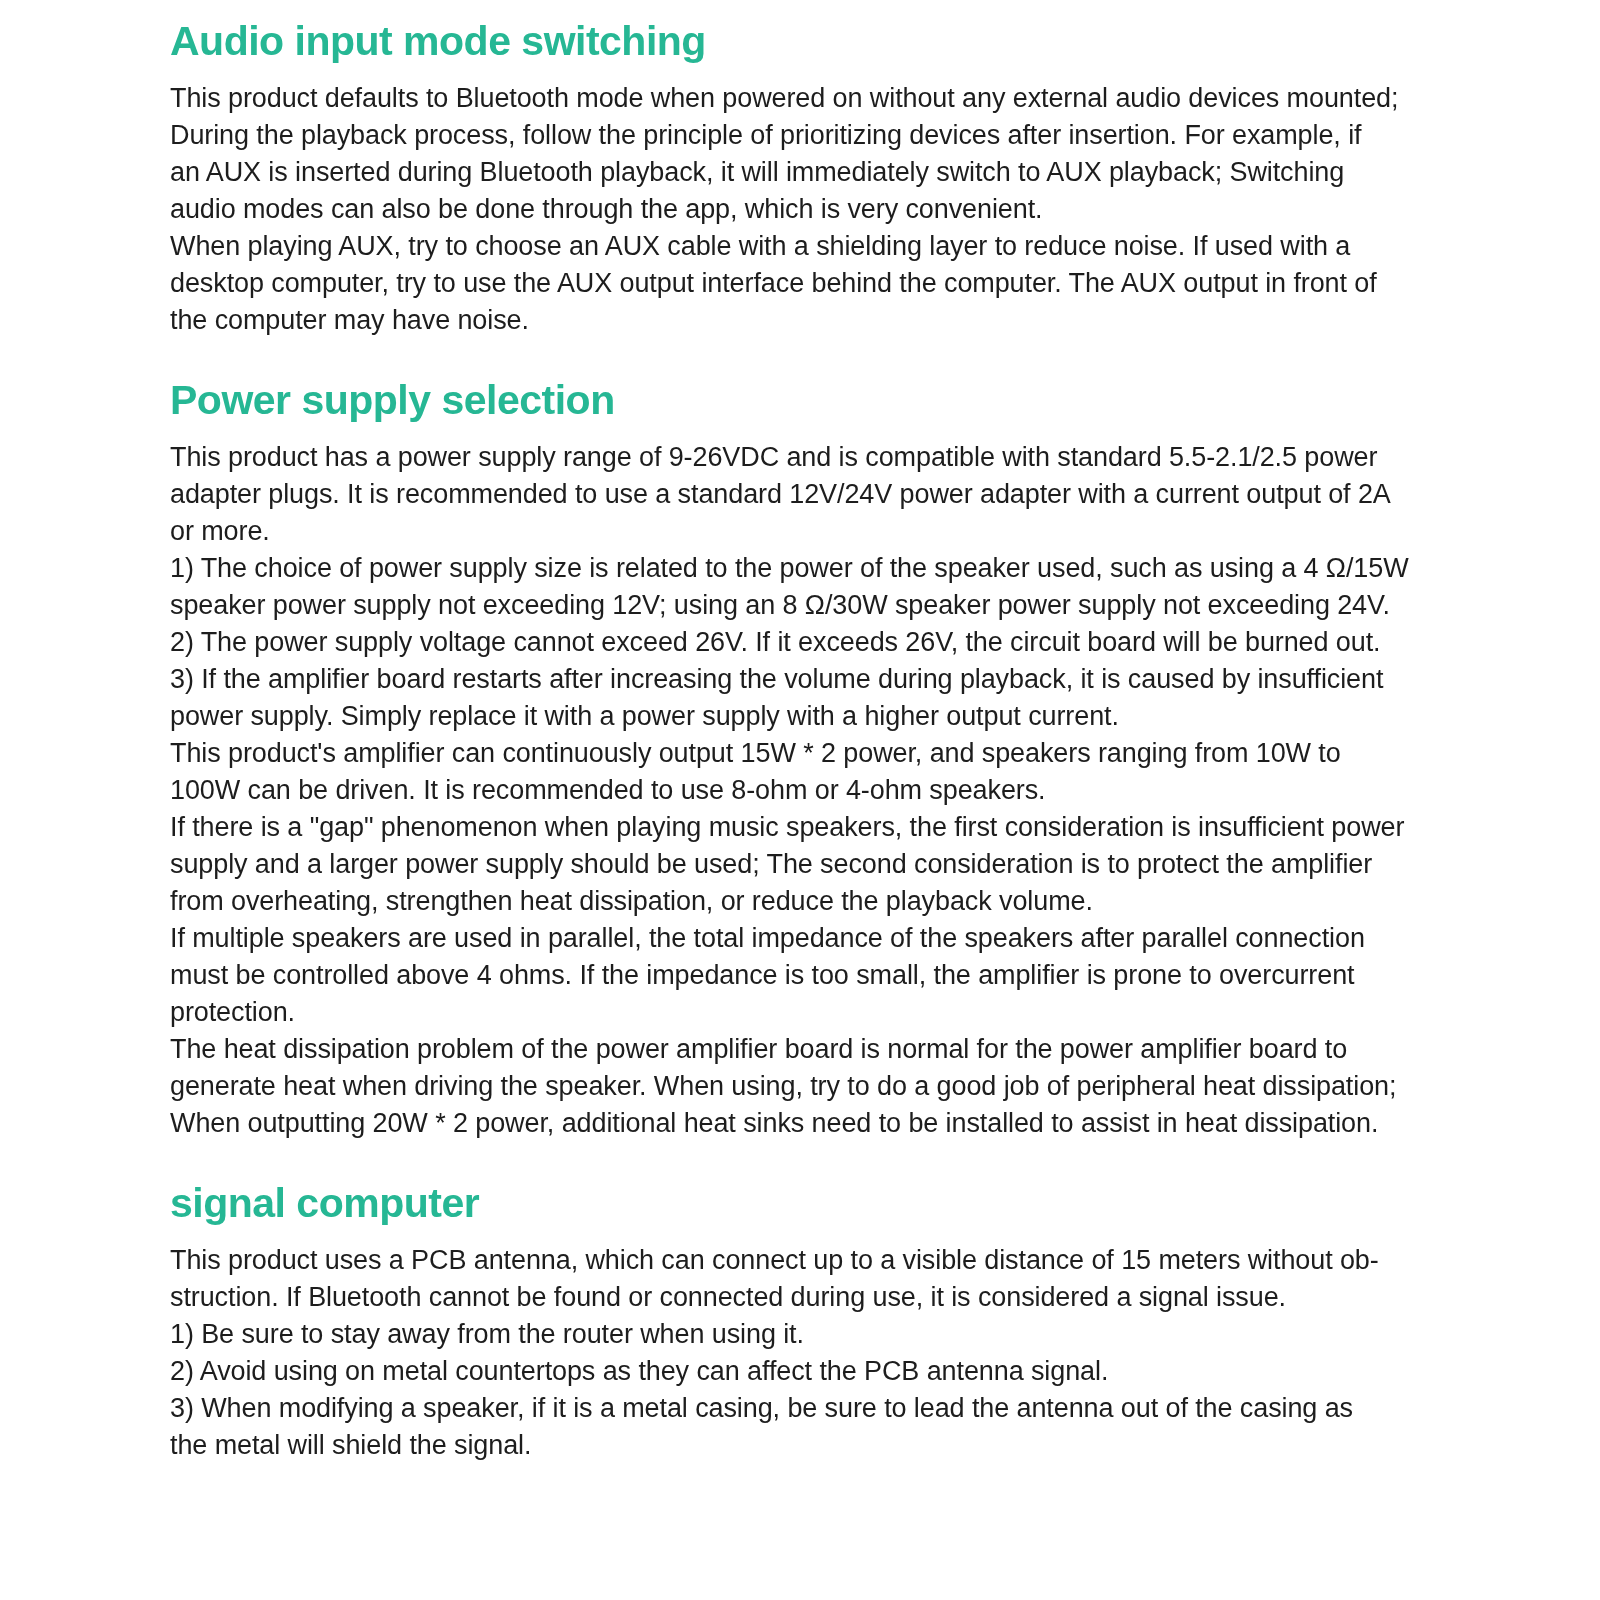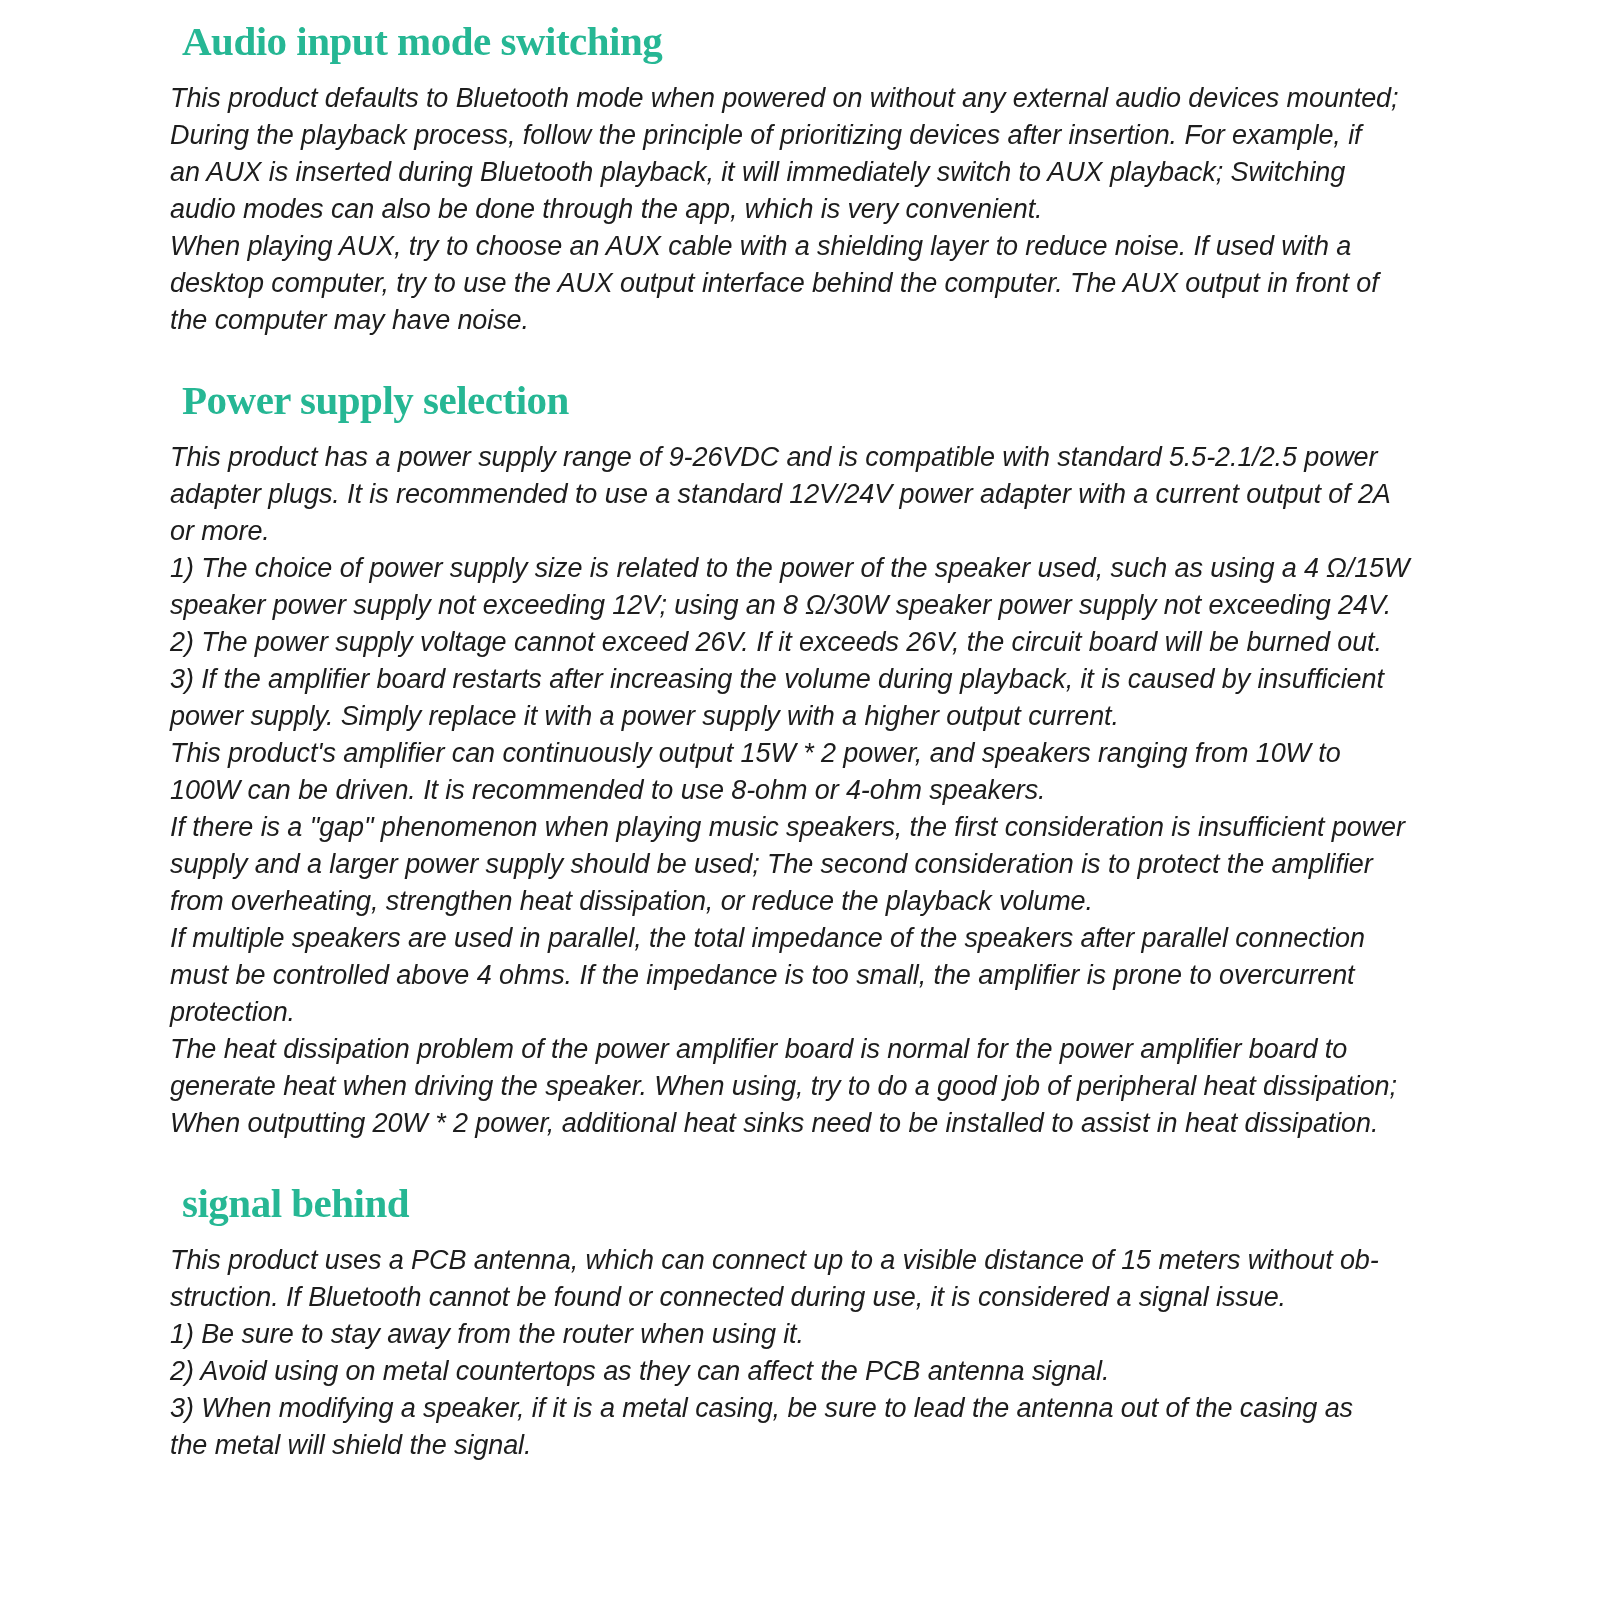--- a/index.html
+++ b/index.html
@@ -12,39 +12,37 @@
     height: 1600px;
     overflow: hidden;
     font-family: "Liberation Sans", sans-serif;
   }
   .content {
     box-sizing: border-box;
     padding: 18px 30px 0 170px;
     width: 1600px;
   }
   .section h1 {
-    margin: 38px 0 15px 12px;
+    margin: 38px 0 15px 0;
     font-size: 41px;
     line-height: 47px;
     font-weight: 700;
     letter-spacing: -0.5px;
     color: #26b794;
-    font-family: Liberation Serif, serif;
   }
   .section:first-of-type h1 {
     margin-top: 0;
   }
   .section .body-text {
     font-size: 27px;
     line-height: 37px;
     color: #1d1d1d;
     letter-spacing: -0.1px;
     white-space: pre-line;
     max-width: 1400px;
-    font-style: italic;
   }
 </style>
 </head>
 <body>
 
 <div class="content">
 
   <div class="section">
     <h1>Audio input mode switching</h1>
     <div class="body-text">This product defaults to Bluetooth mode when powered on without any external audio devices mounted;
@@ -76,21 +74,21 @@
 from overheating, strengthen heat dissipation, or reduce the playback volume.
 If multiple speakers are used in parallel, the total impedance of the speakers after parallel connection
 must be controlled above 4 ohms. If the impedance is too small, the amplifier is prone to overcurrent
 protection.
 The heat dissipation problem of the power amplifier board is normal for the power amplifier board to
 generate heat when driving the speaker. When using, try to do a good job of peripheral heat dissipation;
 When outputting 20W * 2 power, additional heat sinks need to be installed to assist in heat dissipation.</div>
   </div>
 
   <div class="section">
-    <h1>signal behind</h1>
+    <h1>signal computer</h1>
     <div class="body-text">This product uses a PCB antenna, which can connect up to a visible distance of 15 meters without ob-
 struction. If Bluetooth cannot be found or connected during use, it is considered a signal issue.
 1) Be sure to stay away from the router when using it.
 2) Avoid using on metal countertops as they can affect the PCB antenna signal.
 3) When modifying a speaker, if it is a metal casing, be sure to lead the antenna out of the casing as
 the metal will shield the signal.</div>
   </div>
 
 </div>
 

